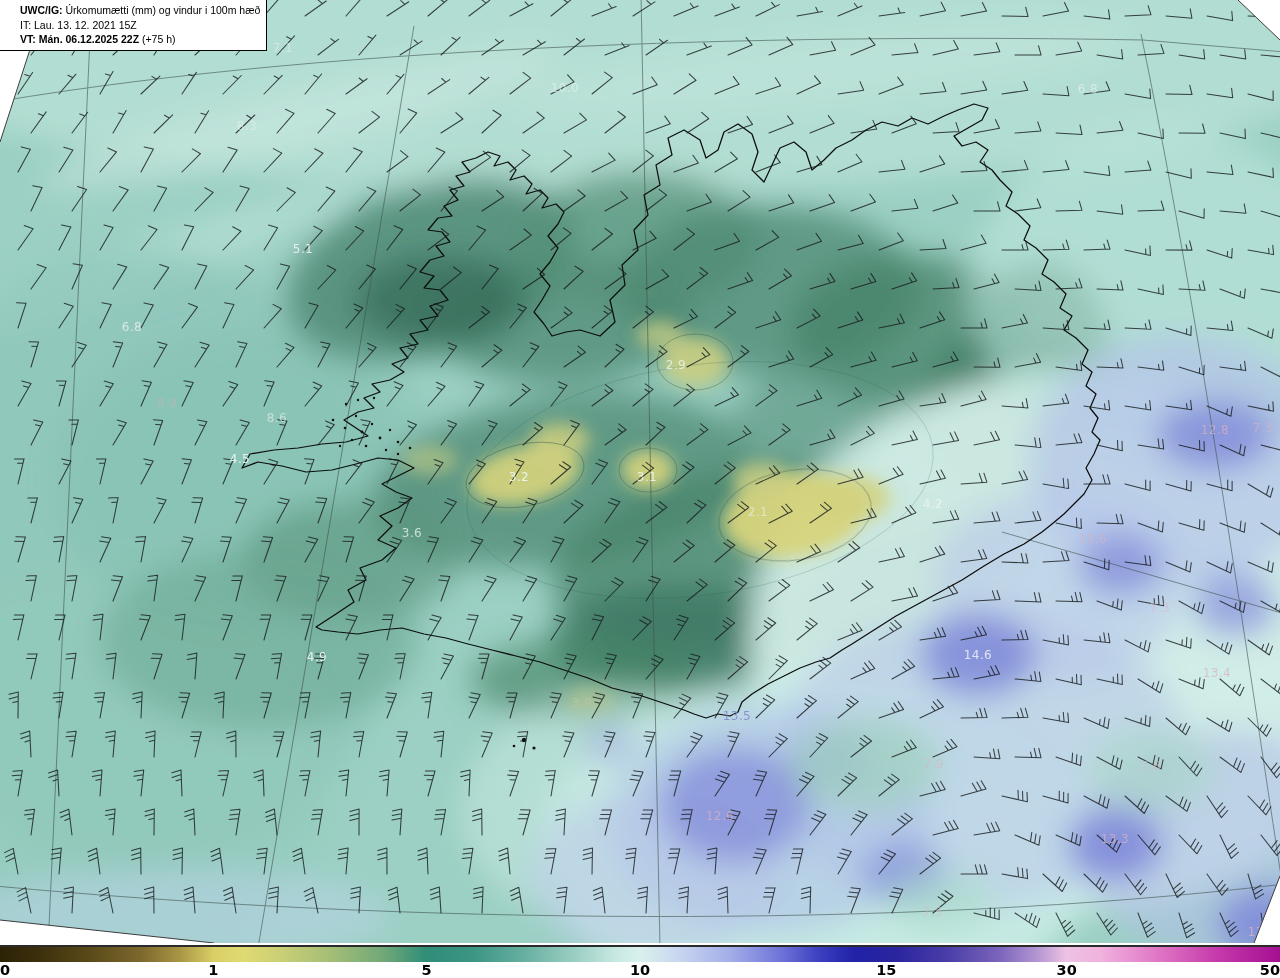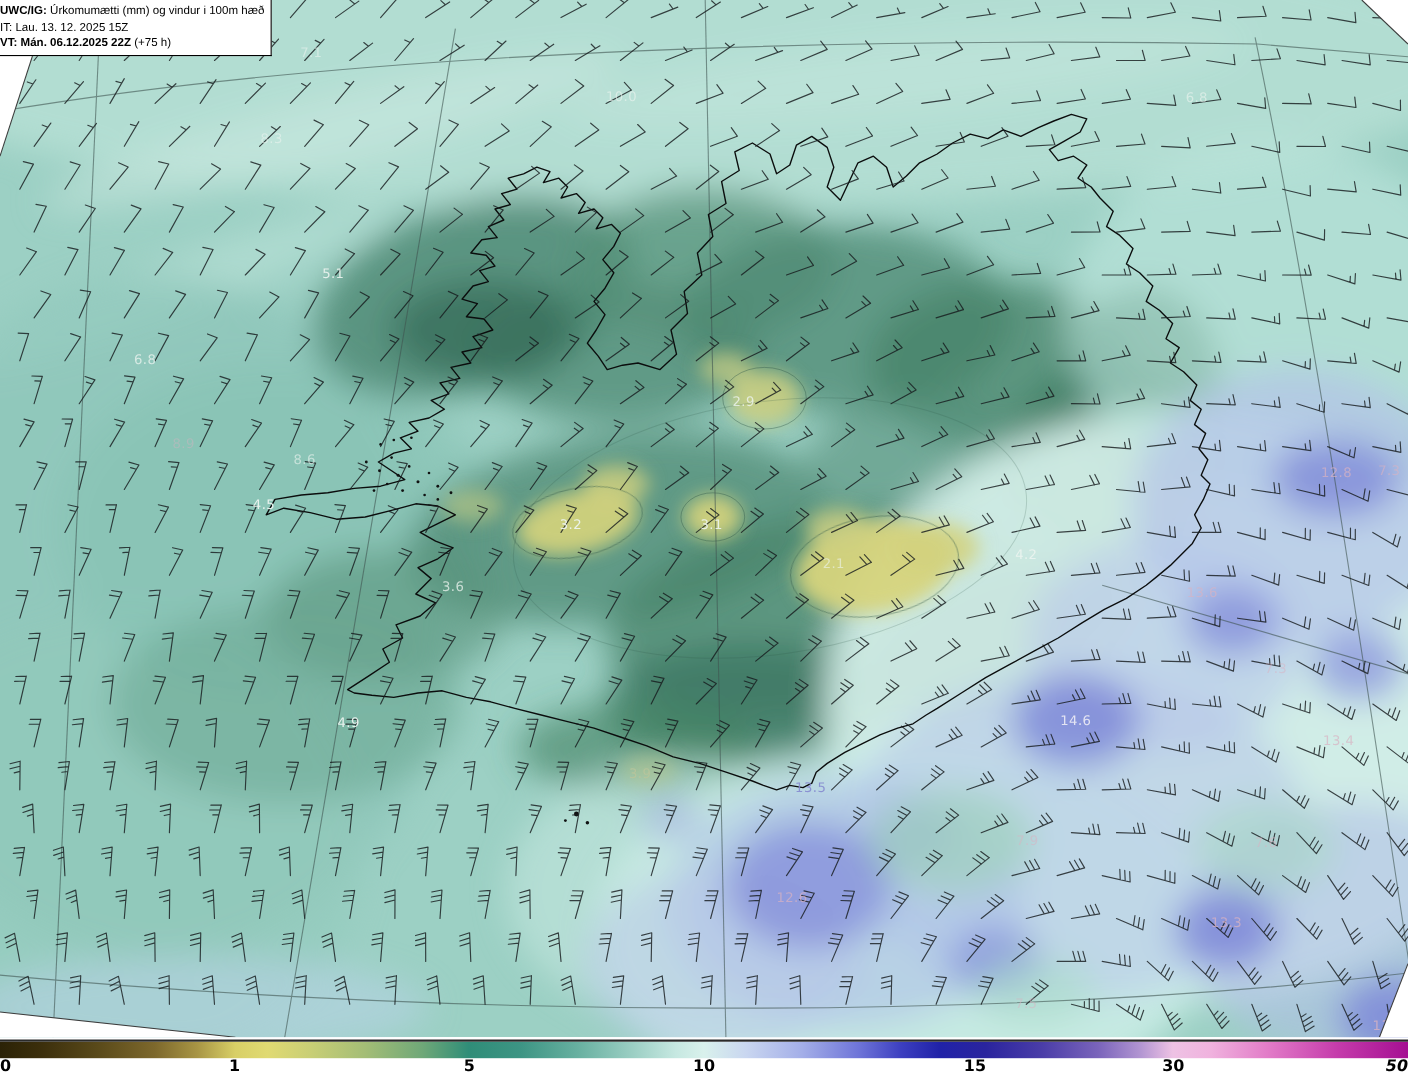--- a/index.html
+++ b/index.html
@@ -1,20 +1,20 @@
 <!DOCTYPE html>
 <html><head>
 <meta charset="utf-8">
 <style>
   html,body{margin:0;padding:0;background:#fff;}
   .stage{position:relative;width:1280px;height:978px;overflow:hidden;background:#fff;
          font-family:"Liberation Sans",sans-serif;}
   #map-svg{position:absolute;left:0;top:0;display:block;}
   .titlebox{position:absolute;left:0;top:0;background:#fff;border:1px solid #000;border-top:none;border-left:none;
-            padding:3px 6px 3px 0;font-size:10.5px;line-height:14.5px;color:#000;white-space:nowrap;z-index:5;}
+            padding:3px 6px 3px 20px;font-size:10.5px;line-height:14.5px;color:#000;white-space:nowrap;z-index:5;}
   .titlebox b{font-weight:bold;}
   .cbar-wrap{position:absolute;left:0;bottom:0;width:1280px;height:35px;background:#fff;z-index:4;}
   .cbar{position:absolute;left:0;top:2px;width:1280px;height:15px;border-top:2px solid #2a2a2a;}
   .cbar-ticks{position:absolute;left:0;top:19px;width:1280px;height:16px;}
   .cbtick{position:absolute;top:0;font-size:14.5px;font-weight:bold;color:#000;font-family:"DejaVu Sans","Liberation Sans",sans-serif;}
   .maplabel{font-family:"DejaVu Sans","Liberation Sans",sans-serif;font-size:12px;letter-spacing:.4px;
             text-anchor:middle;}
   #barbs path{fill:none;stroke:#171c1e;stroke-width:1.05;stroke-linecap:round;opacity:.82;}
 </style>
 </head>
@@ -192,30 +192,30 @@
       <line x1="46" y1="0" x2="0" y2="142"></line>
       <line x1="1238" y1="0" x2="1280" y2="40"></line>
       <line x1="1280" y1="876" x2="1254" y2="943"></line>
       <line x1="0" y1="920" x2="214" y2="943"></line>
     </g>
   </g>
 </svg>
 
 <div class="titlebox">
   <div><b>UWC/IG:</b><span> Úrkomumætti (mm) og vindur i 100m hæð</span></div>
-  <div>IT: Lau. 13. 12. 2025 15Z</div>
+  <div>IT: Lau. 13. 12. 2021 15Z</div>
   <div><b>VT: Mán. 06.12.2025 22Z</b><span> (+75 h)</span></div>
 </div>
 
 <div class="cbar-wrap">
   <div class="cbar" id="cbar" style="background: linear-gradient(to right, rgb(43, 34, 6) 0%, rgb(60, 47, 12) 3%, rgb(90, 74, 26) 7%, rgb(125, 104, 44) 11%, rgb(168, 149, 68) 14%, rgb(216, 207, 102) 16.7%, rgb(224, 218, 114) 19%, rgb(201, 207, 117) 22%, rgb(163, 189, 118) 26%, rgb(111, 168, 120) 30%, rgb(47, 141, 120) 33.3%, rgb(61, 149, 132) 37%, rgb(103, 176, 160) 41%, rgb(156, 207, 196) 45%, rgb(198, 232, 225) 48%, rgb(217, 241, 236) 50%, rgb(201, 214, 240) 53%, rgb(163, 174, 232) 57%, rgb(110, 116, 216) 61%, rgb(60, 63, 192) 64%, rgb(32, 34, 168) 66.7%, rgb(42, 36, 158) 70%, rgb(74, 61, 168) 74%, rgb(122, 100, 187) 78%, rgb(178, 149, 210) 81%, rgb(238, 194, 228) 83.3%, rgb(240, 178, 222) 86%, rgb(226, 124, 200) 90%, rgb(197, 59, 171) 95%, rgb(165, 15, 146) 100%);"></div>
   <div class="cbar-ticks" id="cbar-ticks">
         <span class="cbtick" style="left: 0%; transform: none;">0</span>
         <span class="cbtick" style="left: 16.6667%; transform: translateX(-50%);">1</span>
         <span class="cbtick" style="left: 33.3333%; transform: translateX(-50%);">5</span>
         <span class="cbtick" style="left: 50%; transform: translateX(-50%);">10</span>
         <span class="cbtick" style="left: 66.6667%; transform: translateX(-50%); margin-left: 33px;">15</span>
         <span class="cbtick" style="left: 83.3333%; transform: translateX(-50%);">30</span>
-        <span class="cbtick" style="left: 100%; transform: translateX(-100%); font-style: italic;">50</span>
+        <span class="cbtick" style="left: 100%; transform: translateX(-100%);">50</span>
       </div>
 </div>
 
 </div>
 
 </body></html>

